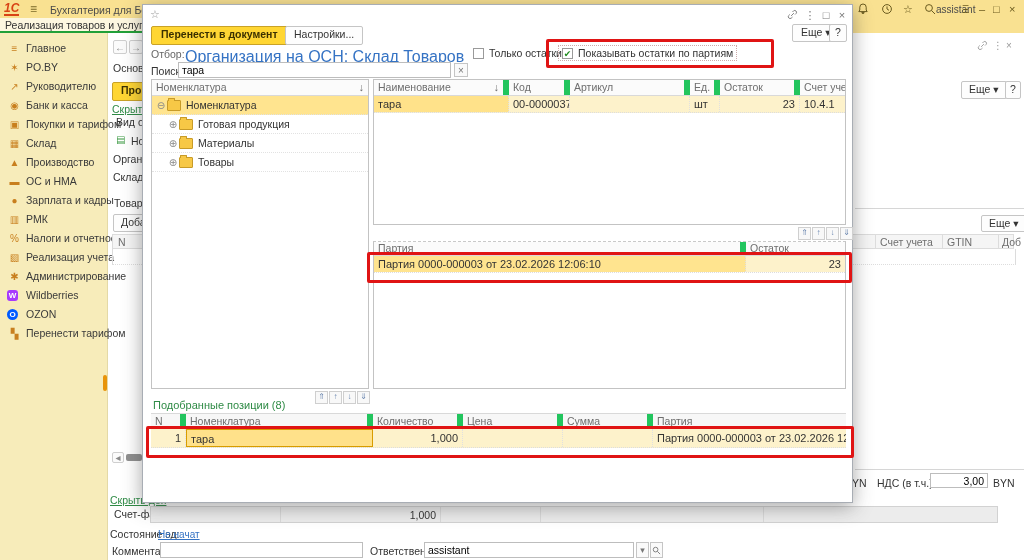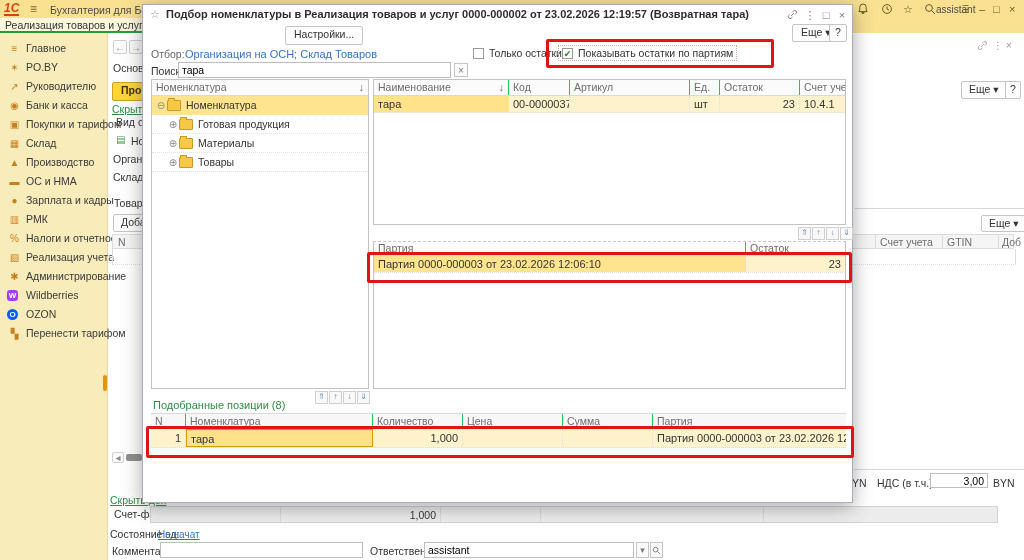--- a/index.html
+++ b/index.html
@@ -49,30 +49,30 @@
   
   .modal{left:142px;top:4px;width:711px;height:499px;background:#fff;border:1px solid #a8adb4;box-shadow:0 4px 18px rgba(60,60,60,.45);box-sizing:border-box;}
   .m-title{position:absolute;left:0;top:0;width:100%;height:19px;}
   .m-title .star{position:absolute;left:7px;top:3px;color:#9a9a9a;font-size:11px;}
   .m-title .txt{position:absolute;left:23px;top:3px;font-weight:bold;font-size:11px;color:#2e2e2e;white-space:nowrap;}
   .m-ico{position:absolute;top:4px;color:#777;font-size:11px;width:14px;text-align:center;}
   .chainsvg{width:11px;height:11px;}
   .mbtn-yellow{position:absolute;left:8px;top:21px;height:17px;background:#ffd633;border:1px solid #c9a227;border-radius:2px;font-weight:bold;font-size:10.5px;color:#3a3000;line-height:15px;padding:0 9px;}
   .mbtn{position:absolute;height:17px;background:#fdfdfd;border:1px solid #c5c5c5;border-radius:2px;font-size:10.5px;color:#333;line-height:15px;padding:0 8px;}
   .m-filter-lbl{position:absolute;left:8px;top:43px;color:#666;font-size:10.5px;}
-  .m-filter-val{position:absolute;left:42px;top:43px;color:#3573c4;font-size:11px;white-space:nowrap;}
+  .m-filter-val{position:absolute;left:42px;top:43px;color:#3573c4;font-size:16px;white-space:nowrap;}
   .cb{position:absolute;display:flex;align-items:center;font-size:10.5px;color:#333;white-space:nowrap;}
   .cb .box{width:11px;height:11px;border:1px solid #9a9a9a;background:#fff;margin-right:5px;text-align:center;line-height:10px;font-size:9px;color:#1d8a1d;box-sizing:border-box;}
   .cb.focus{border:1px dotted #caa;padding:1px 3px;}
   .redbox{position:absolute;border:3px solid #e01414;border-radius:2px;pointer-events:none;}
   .m-search-lbl{position:absolute;left:8px;top:60px;color:#333;font-size:10.5px;}
 
   .panel{position:absolute;border:1px solid #c3c3c3;background:#fff;box-sizing:border-box;}
   .p-head{display:flex;background:#fbfbfb;border-bottom:1px solid #d9d9d9;color:#6e6e6e;font-size:10.5px;height:15px;line-height:15px;}
-  .p-head .hc{border-right:1px solid #22c55e;box-sizing:border-box;padding:0 4px;overflow:hidden;white-space:nowrap;}
+  .p-head .hc{border-right:6px solid #22c55e;box-sizing:border-box;padding:0 4px;overflow:hidden;white-space:nowrap;}
   .row{display:flex;height:16px;line-height:16px;border-bottom:1px dotted #ddd;}
   .row .dc{border-right:1px dotted #e0e0e0;box-sizing:border-box;padding:0 4px;overflow:hidden;white-space:nowrap;}
   .ylw{background:#fdf2cb;}
   .ylw-strong{background:#ffe28a;}
   .num{text-align:right;}
   .tree-row{display:flex;align-items:center;height:18px;border-bottom:1px dotted #e2e2e2;font-size:10.5px;}
   .tw{color:#8a8a8a;font-size:10px;width:12px;text-align:center;flex:0 0 12px;}
   .folder{width:12px;height:9px;background:#f7c846;border:1px solid #c89b28;border-radius:1px;position:relative;margin-right:5px;flex:0 0 12px;}
   .folder:before{content:"";position:absolute;left:0;top:-3px;width:5px;height:2px;background:#f7c846;border:1px solid #c89b28;border-bottom:none;border-radius:1px 1px 0 0;}
   .sortbtns{position:absolute;display:flex;gap:1px;}
@@ -256,31 +256,31 @@
   <div class="abs sqbtn" style="left:650px;top:542px;height:16px;">
     <svg width="9" height="9" viewBox="0 0 10 10" style="margin-top:3px;">
         <circle cx="4" cy="4" r="2.6" fill="none" stroke="#777"></circle>
         <path d="M6 6l3 3" stroke="#777"></path>
       </svg>
   </div>
 
   <div class="abs modal">
     <div class="m-title">
       <span class="star">☆</span>
-      <span class="txt">Подбор номенклатуры в Реализация товаров и услуг 0000-000002 от 23.02.2026 12:19:57 (Возвратная тара)</span>
       <span class="m-ico" style="left:642px;">
         <svg class="chainsvg" viewBox="0 0 12 12">
             <path d="M4.5 7.5l3-3M3 6L1.8 7.2a2 2 0 0 0 2.8 2.8L6 8.8M6 3.2l1.2-1.2a2 2 0 0 1 2.8 2.8L8.8 6" fill="none" stroke="#777"></path>
           </svg>
       </span>
       <span class="m-ico" style="left:660px;">⋮</span>
       <span class="m-ico" style="left:676px;">□</span>
       <span class="m-ico" style="left:692px;">×</span>
     </div>
 
+    <div class="mbtn-yellow">Перенести в документ</div>
     <div class="mbtn" style="left:142px;top:21px;">Настройки...</div>
     <div class="mbtn" style="left:649px;top:19px;height:16px;"><span>Еще</span> <span>▾</span></div>
     <div class="mbtn" style="left:686px;top:19px;height:16px;padding:0 5px;">?</div>
 
     <div class="m-filter-lbl">Отбор:</div>
     <div class="m-filter-val">Организация на ОСН; Склад Товаров</div>
 
     <div class="cb" style="left:330px;top:42px;">
       <span class="box"></span>
       <span>Только остатки</span>

